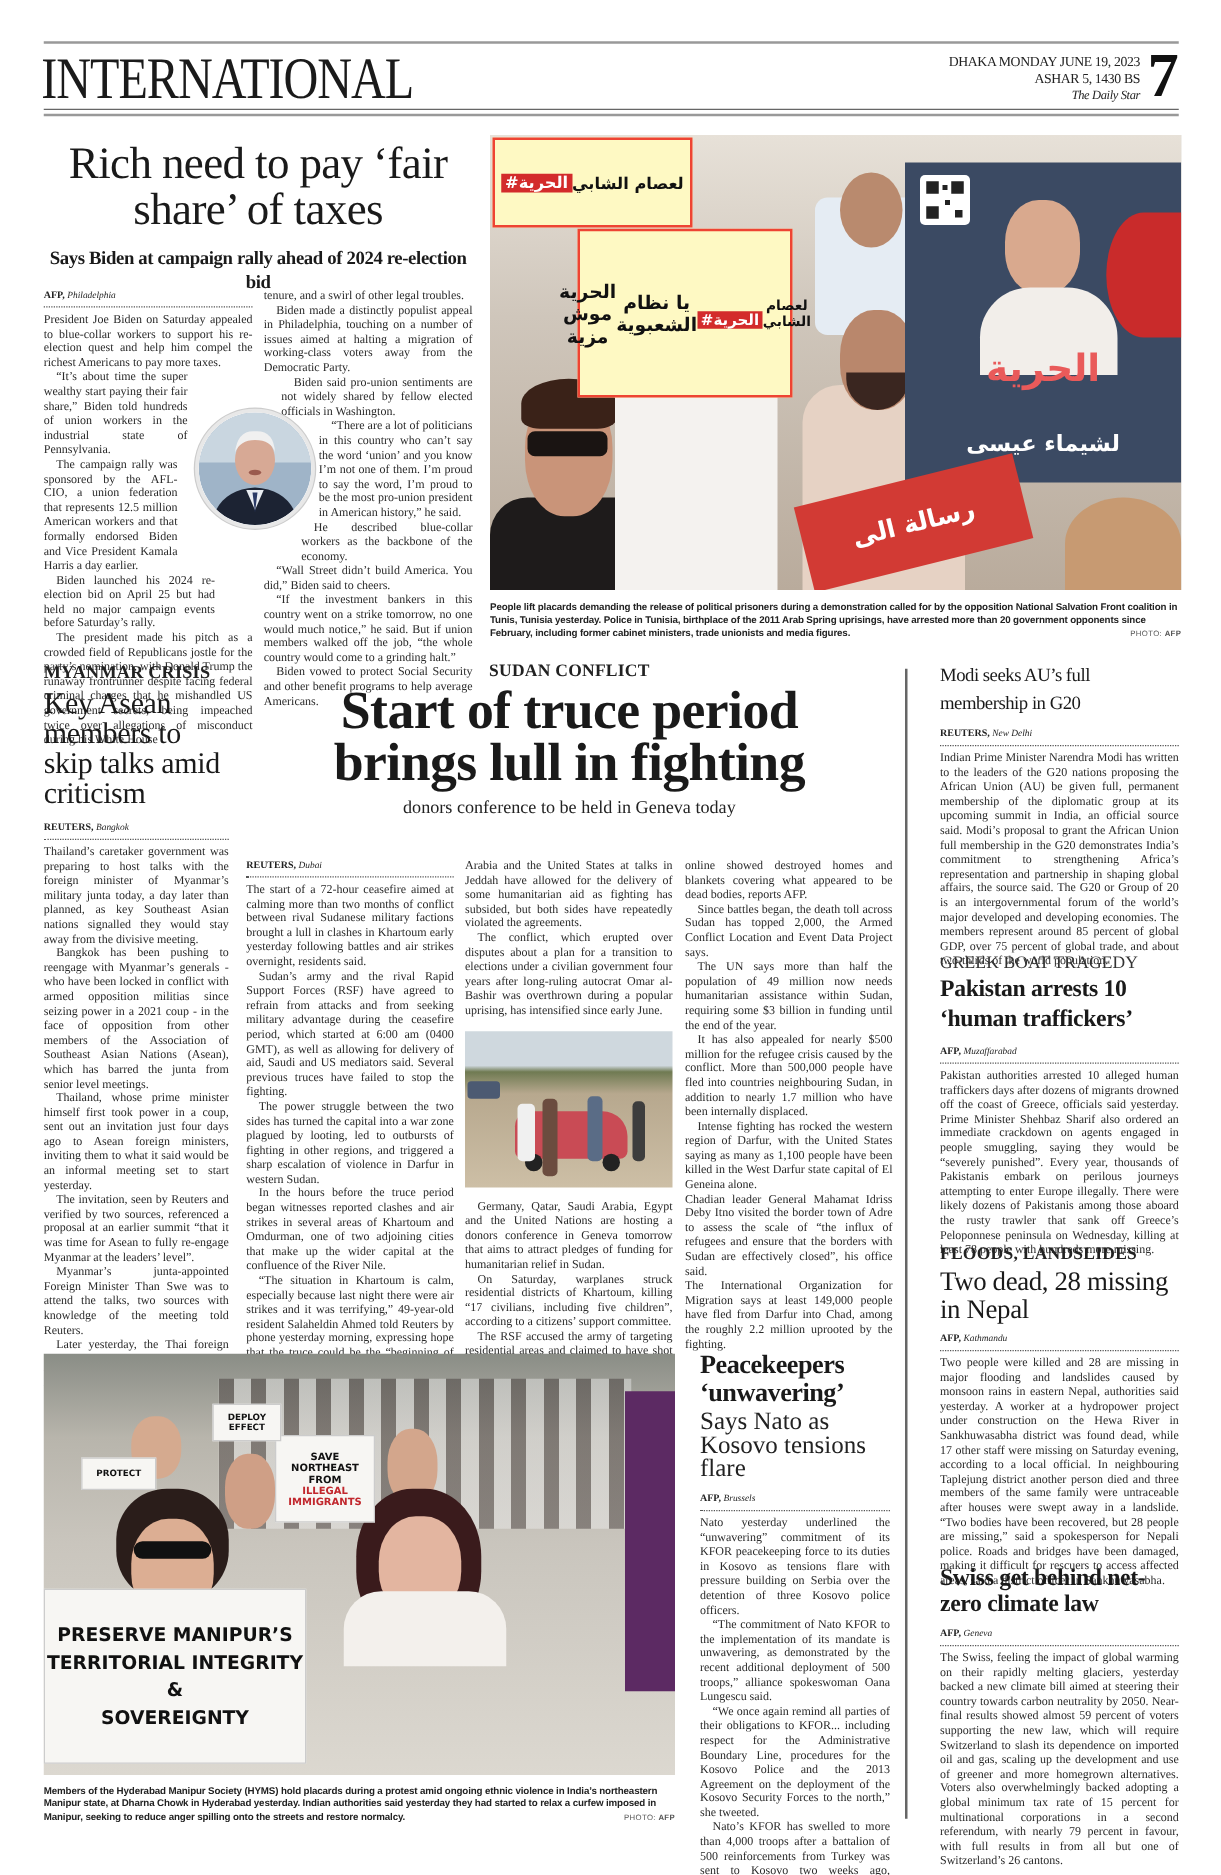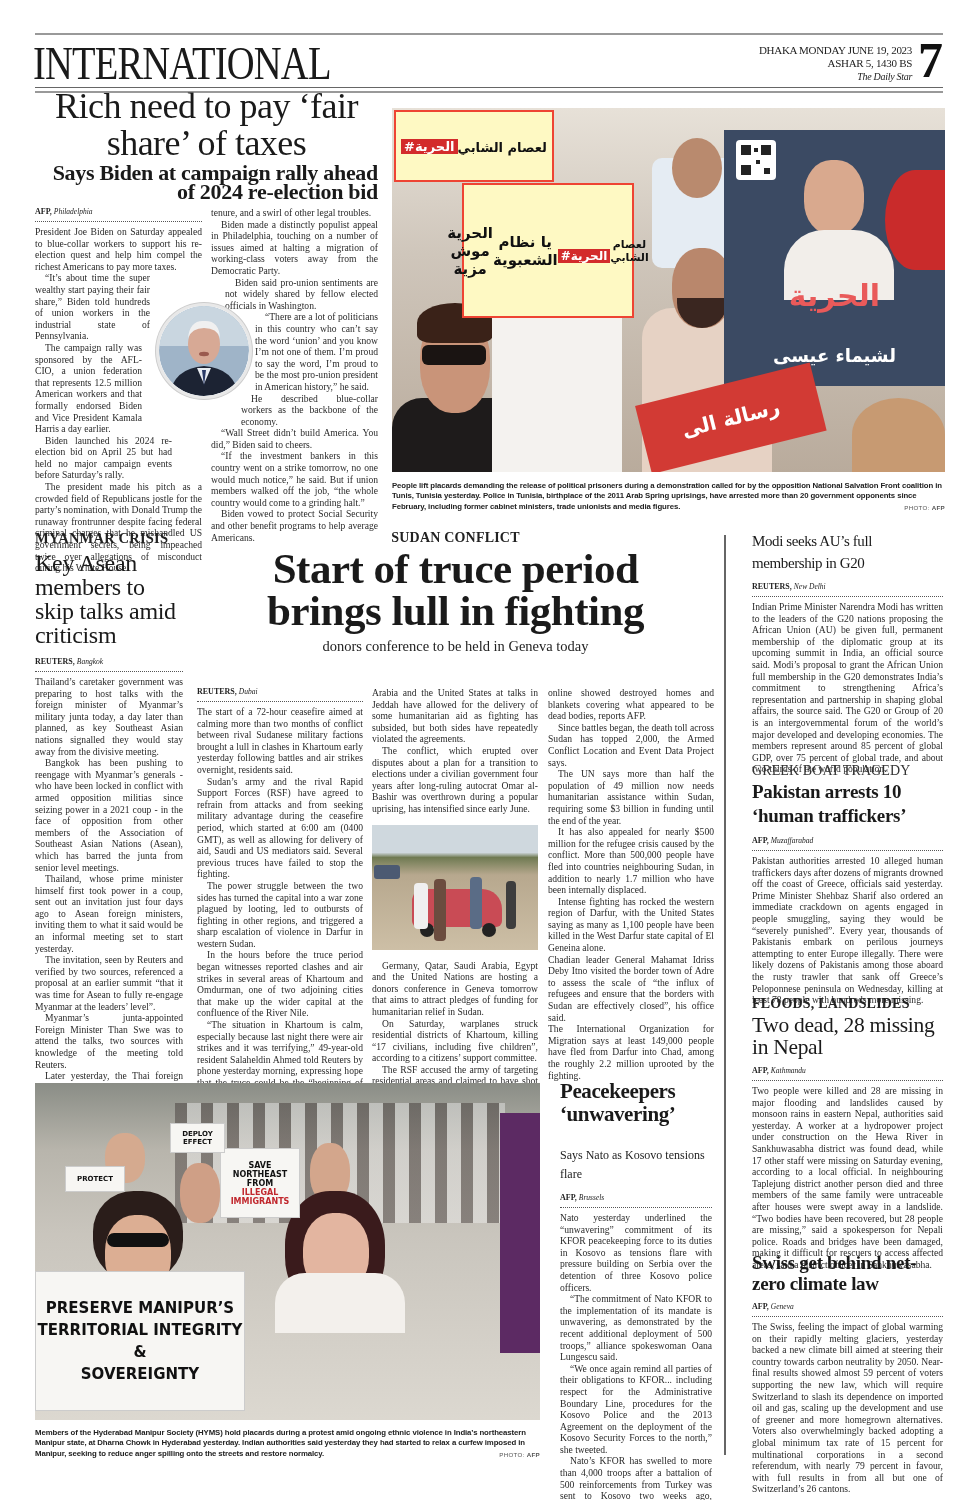--- a/index.html
+++ b/index.html
@@ -49,23 +49,23 @@
 <div class="abs section-title serif">INTERNATIONAL</div>
 <div class="abs dateline serif">
   <div>DHAKA MONDAY JUNE 19, 2023</div>
   <div>ASHAR 5, 1430 BS</div>
   <div class="brand">The Daily Star</div>
 </div>
 <div class="abs page-no serif">7</div>
 <div class="abs mast-bot-rule1"></div>
 <div class="abs mast-bot-rule2"></div>
 
-<article class="abs" style="left:35px; top:88px; width:343px; height:420px;">
+<article class="abs" style="left:35px; top:112px; width:343px; height:420px;">
   <h1 class="hed-light serif" style="font-size:36px; line-height:37px; text-align:center;">Rich need to pay ‘fair share’ of taxes</h1>
-  <h2 class="hed-bold serif" style="font-size:22px; line-height:19px; text-align:right; margin-top:1px; letter-spacing:-0.3px;">Says Biden at campaign rally ahead of 2024 re-election bid</h2>
+  <h2 class="hed-bold serif" style="font-size:15px; line-height:19px; text-align:center; margin-top:12px; letter-spacing:-0.3px;">Says Biden at campaign rally ahead of 2024 re-election bid</h2>
   <div style="position:absolute; left:0; top:119px; width:167px;">
     <div class="byline"><b>AFP,</b> <i>Philadelphia</i></div>
     <div class="body-text">
       <p class="first">President Joe Biden on Saturday appealed to blue-collar workers to support his re-election quest and help him compel the richest Americans to pay more taxes.</p>
       <p style="margin-right:52px;">“It’s about time the super wealthy start paying their fair share,” Biden told hundreds of union workers in the industrial state of Pennsylvania.</p>
       <p style="margin-right:60px;">The campaign rally was sponsored by the AFL-CIO, a union federation that represents 12.5 million American workers and that formally endorsed Biden and Vice President Kamala Harris a day earlier.</p>
       <p style="margin-right:30px;">Biden launched his 2024 re-election bid on April 25 but had held no major campaign events before Saturday’s rally.</p>
       <p>The president made his pitch as a crowded field of Republicans jostle for the party’s nomination, with Donald Trump the runaway frontrunner despite facing federal criminal charges that he mishandled US government secrets, being impeached twice over allegations of misconduct during his White House</p>
     </div>
   </div>
@@ -298,21 +298,21 @@
     </div>
   </div>
   <figcaption class="caption" style="margin-top:8px;">
     <span>Members of the Hyderabad Manipur Society (HYMS) hold placards during a protest amid ongoing ethnic violence in India’s northeastern Manipur state, at Dharna Chowk in Hyderabad yesterday. Indian authorities said yesterday they had started to relax a curfew imposed in Manipur, seeking to reduce anger spilling onto the streets and restore normalcy.</span>
     <span class="credit"><span>PHOTO:</span> <b>AFP</b></span>
   </figcaption>
 </figure>
 
 <article class="abs" style="left:560px; top:1080px; width:152px;">
   <h2 class="hed-bold serif" style="font-size:21px; line-height:23px; letter-spacing:-0.4px;">Peacekeepers ‘unwavering’</h2>
-  <div class="serif" style="font-size:12px; line-height:19px; margin-top:20px; color:#222;">Says Nato as Kosovo tensions flare</div>
+  <div class="serif" style="font-size:20px; line-height:19px; margin-top:2px; color:#222;">Says Nato as Kosovo tensions flare</div>
   <div class="byline" style="margin-top:9px;"><b>AFP,</b> <i>Brussels</i></div>
   <div class="body-text">
     <p class="first">Nato yesterday underlined the “unwavering” commitment of its KFOR peacekeeping force to its duties in Kosovo as tensions flare with pressure building on Serbia over the detention of three Kosovo police officers.</p>
     <p>“The commitment of Nato KFOR to the implementation of its mandate is unwavering, as demonstrated by the recent additional deployment of 500 troops,” alliance spokeswoman Oana Lungescu said.</p>
     <p>“We once again remind all parties of their obligations to KFOR... including respect for the Administrative Boundary Line, procedures for the Kosovo Police and the 2013 Agreement on the deployment of the Kosovo Security Forces to the north,” she tweeted.</p>
     <p>Nato’s KFOR has swelled to more than 4,000 troops after a battalion of 500 reinforcements from Turkey was sent to Kosovo two weeks ago, following clashes with ethnic Serb protesters in late May that wounded 30 of the peacekeepers.</p>
   </div>
 </article>
 
 </body></html>

